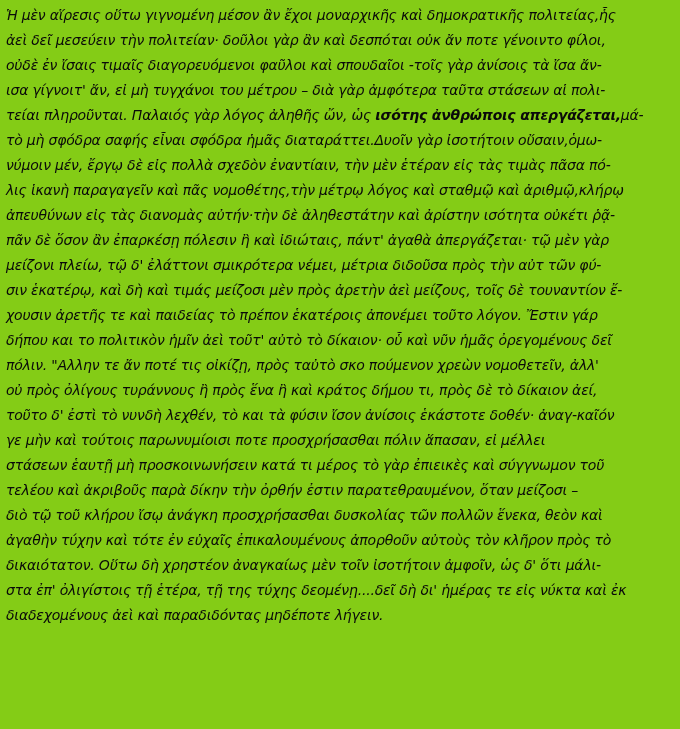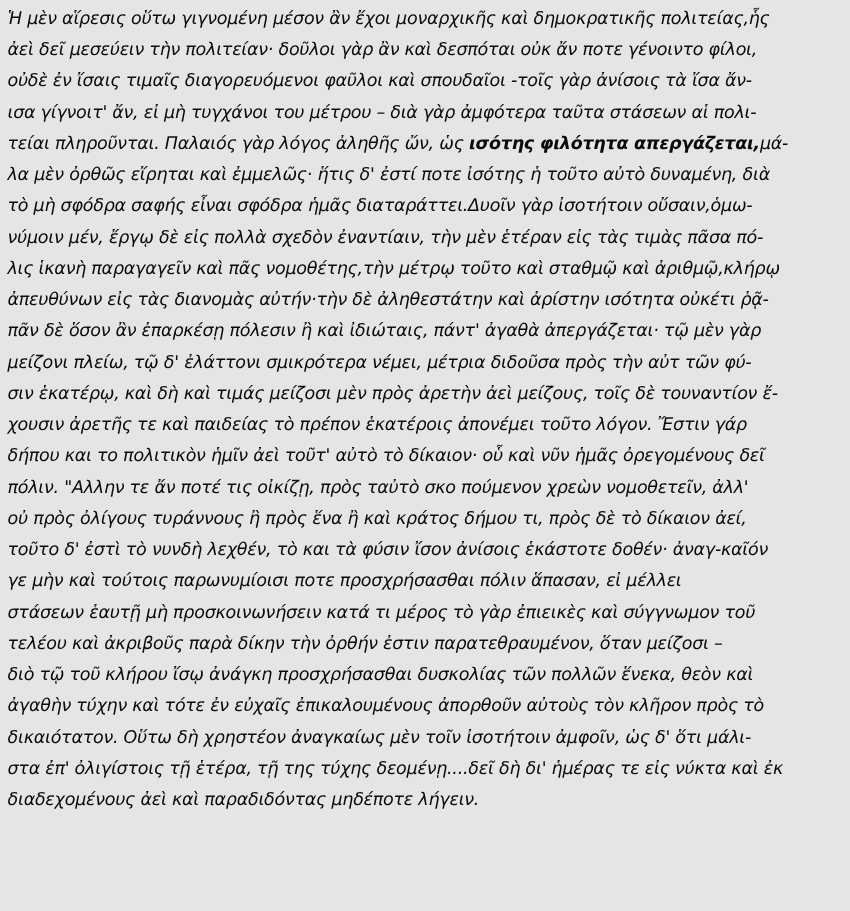--- a/index.html
+++ b/index.html
@@ -4,21 +4,21 @@
 <style>
   html, body {
     margin: 0;
     padding: 0;
     background: #ffffff;
   }
   .page {
     position: relative;
     width: 680px;
     height: 729px;
-    background: #e5e5e5;
+    background: #84cc16;
     overflow: hidden;
     box-sizing: border-box;
     padding: 3px 4px 0 6px;
   }
   .text-block {
     font-family: "DejaVu Sans", sans-serif;
     font-style: italic;
     font-size: 14px;
     line-height: 25px;
     color: #0a0a0a;
@@ -33,25 +33,24 @@
 </style>
 </head>
 <body>
 
 <div class="page">
   <div class="text-block" id="greek-text-block" style="color: rgb(10, 10, 10);">
       <div class="text-line"><span class="seg">Ἡ μὲν αἵρεσις οὕτω γιγνομένη μέσον ἂν ἔχοι μοναρχικῆς καὶ δημοκρατικῆς πολιτείας,ἧς</span></div>
       <div class="text-line"><span class="seg">ἀεὶ δεῖ μεσεύειν τὴν πολιτείαν· δοῦλοι γὰρ ἂν καὶ δεσπόται οὐκ ἄν ποτε γένοιντο φίλοι,</span></div>
       <div class="text-line"><span class="seg">οὐδὲ ἐν ἴσαις τιμαῖς διαγορευόμενοι φαῦλοι καὶ σπουδαῖοι -τοῖς γὰρ ἀνίσοις τὰ ἴσα ἄν-</span></div>
       <div class="text-line"><span class="seg">ισα γίγνοιτ' ἄν, εἰ μὴ τυγχάνοι του μέτρου – διὰ γὰρ ἀμφότερα ταῦτα στάσεων αἱ πολι-</span></div>
-      <div class="text-line"><span class="seg">τείαι πληροῦνται. Παλαιός γὰρ λόγος ἀληθῆς ὤν, ὡς </span><span class="seg bold">ισότης φιλότητα απεργάζεται,</span><span class="seg">μά-</span></div>
-      <div class="text-line"><span class="seg">λα μὲν ὀρθῶς εἴρηται καὶ ἐμμελῶς· ἥτις δ' ἐστί ποτε ἰσότης ἡ τοῦτο αὐτὸ δυναμένη, διὰ</span></div>
+      <div class="text-line"><span class="seg">τείαι πληροῦνται. Παλαιός γὰρ λόγος ἀληθῆς ὤν, ὡς </span><span class="seg bold">ισότης ἀνθρώποις απεργάζεται,</span><span class="seg">μά-</span></div>
       <div class="text-line"><span class="seg">τὸ μὴ σφόδρα σαφής εἶναι σφόδρα ἡμᾶς διαταράττει.Δυοῖν γὰρ ἰσοτήτοιν οὔσαιν,ὁμω-</span></div>
       <div class="text-line"><span class="seg">νύμοιν μέν, ἔργῳ δὲ εἰς πολλὰ σχεδὸν ἐναντίαιν, τὴν μὲν ἑτέραν εἰς τὰς τιμὰς πᾶσα πό-</span></div>
-      <div class="text-line"><span class="seg">λις ἱκανὴ παραγαγεῖν καὶ πᾶς νομοθέτης,τὴν μέτρῳ τοῦτο καὶ σταθμῷ καὶ ἀριθμῷ,κλήρῳ</span></div>
+      <div class="text-line"><span class="seg">λις ἱκανὴ παραγαγεῖν καὶ πᾶς νομοθέτης,τὴν μέτρῳ λόγος καὶ σταθμῷ καὶ ἀριθμῷ,κλήρῳ</span></div>
       <div class="text-line"><span class="seg">ἀπευθύνων εἰς τὰς διανομὰς αὐτήν·τὴν δὲ ἀληθεστάτην καὶ ἀρίστην ισότητα οὐκέτι ῥᾷ-</span></div>
       <div class="text-line"><span class="seg">πᾶν δὲ ὅσον ἂν ἐπαρκέσῃ πόλεσιν ἢ καὶ ἰδιώταις, πάντ' ἀγαθὰ ἀπεργάζεται· τῷ μὲν γὰρ</span></div>
       <div class="text-line"><span class="seg">μείζονι πλείω,  τῷ δ' ἐλάττονι σμικρότερα νέμει, μέτρια διδοῦσα πρὸς τὴν αὐτ τῶν φύ-</span></div>
       <div class="text-line"><span class="seg">σιν ἑκατέρῳ, καὶ δὴ καὶ τιμάς μείζοσι μὲν πρὸς ἀρετὴν ἀεὶ μείζους, τοῖς δὲ τουναντίον ἔ-</span></div>
       <div class="text-line"><span class="seg">χουσιν ἀρετῆς τε καὶ παιδείας τὸ πρέπον ἑκατέροις ἀπονέμει τοῦτο λόγον. Ἔστιν γάρ</span></div>
       <div class="text-line"><span class="seg">δήπου και το πολιτικὸν ἡμῖν ἀεὶ τοῦτ' αὐτὸ τὸ δίκαιον· οὗ καὶ νῦν ἡμᾶς ὀρεγομένους δεῖ</span></div>
       <div class="text-line"><span class="seg">πόλιν. "Αλλην τε ἄν ποτέ τις οἰκίζῃ, πρὸς ταὐτὸ σκο πούμενον χρεὼν νομοθετεῖν, ἀλλ'</span></div>
       <div class="text-line"><span class="seg">οὐ πρὸς ὀλίγους τυράννους ἢ πρὸς ἕνα ἢ καὶ κράτος δήμου τι, πρὸς δὲ τὸ δίκαιον ἀεί,</span></div>
       <div class="text-line"><span class="seg">τοῦτο δ' ἐστὶ τὸ νυνδὴ λεχθέν, τὸ και τὰ φύσιν ἴσον ἀνίσοις ἑκάστοτε δοθέν· ἀναγ-καῖόν</span></div>
       <div class="text-line"><span class="seg">γε μὴν καὶ τούτοις παρωνυμίοισι ποτε προσχρήσασθαι πόλιν ἅπασαν, εἰ μέλλει</span></div>

